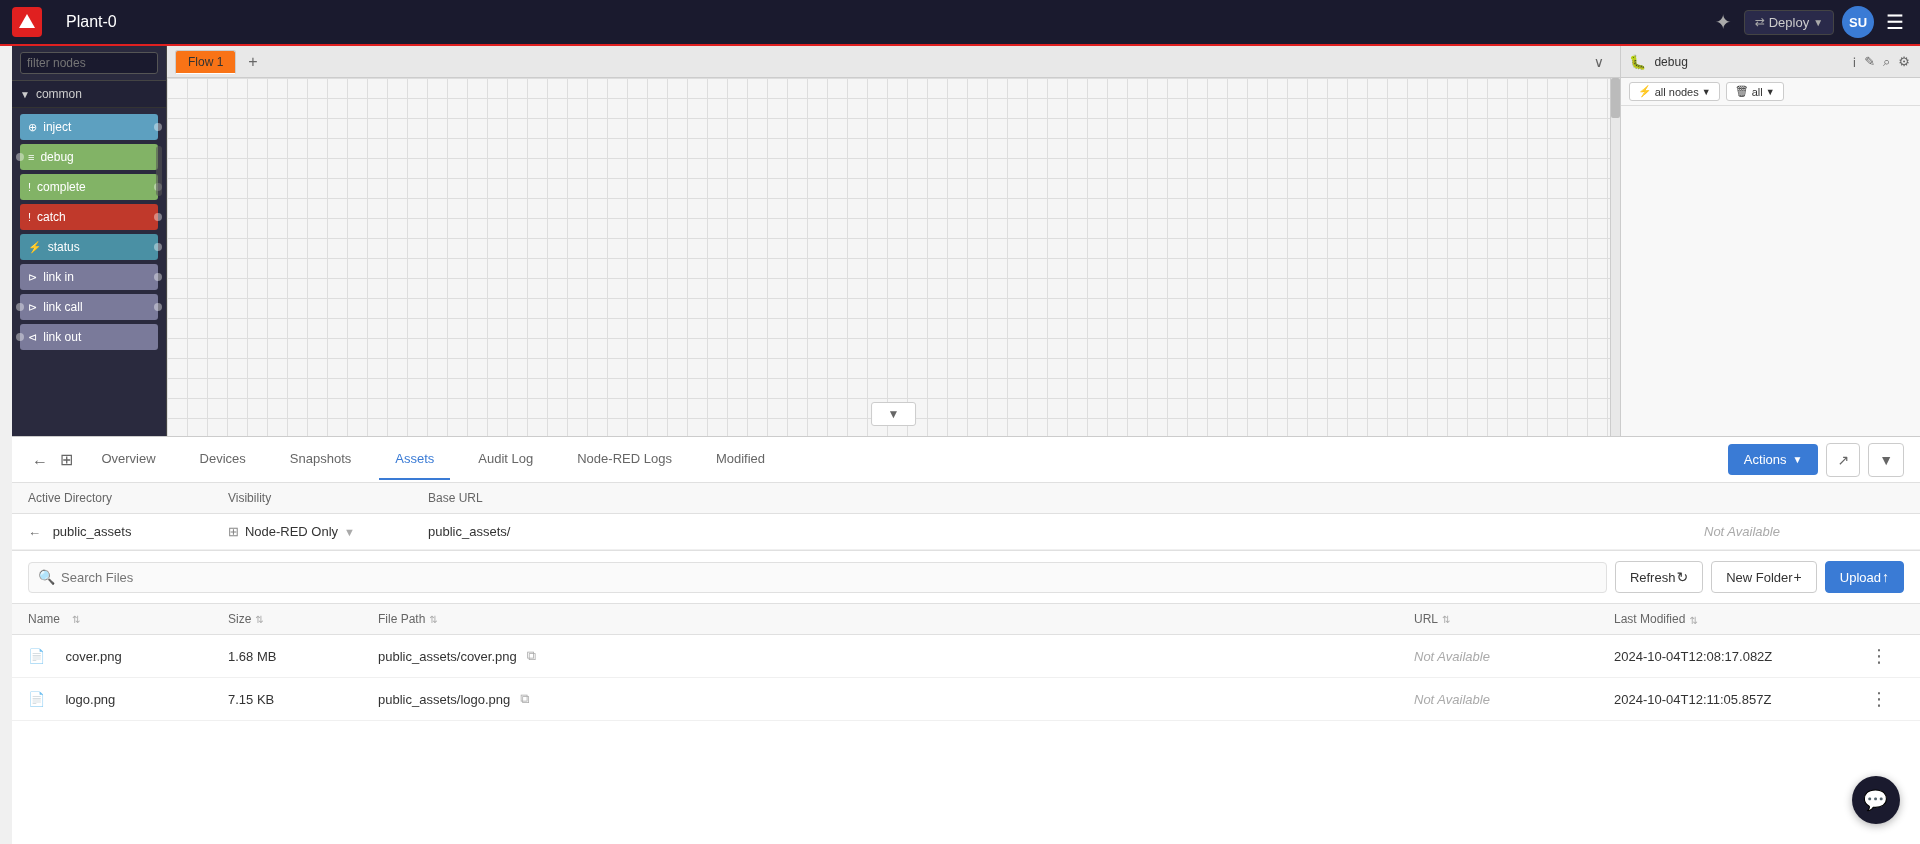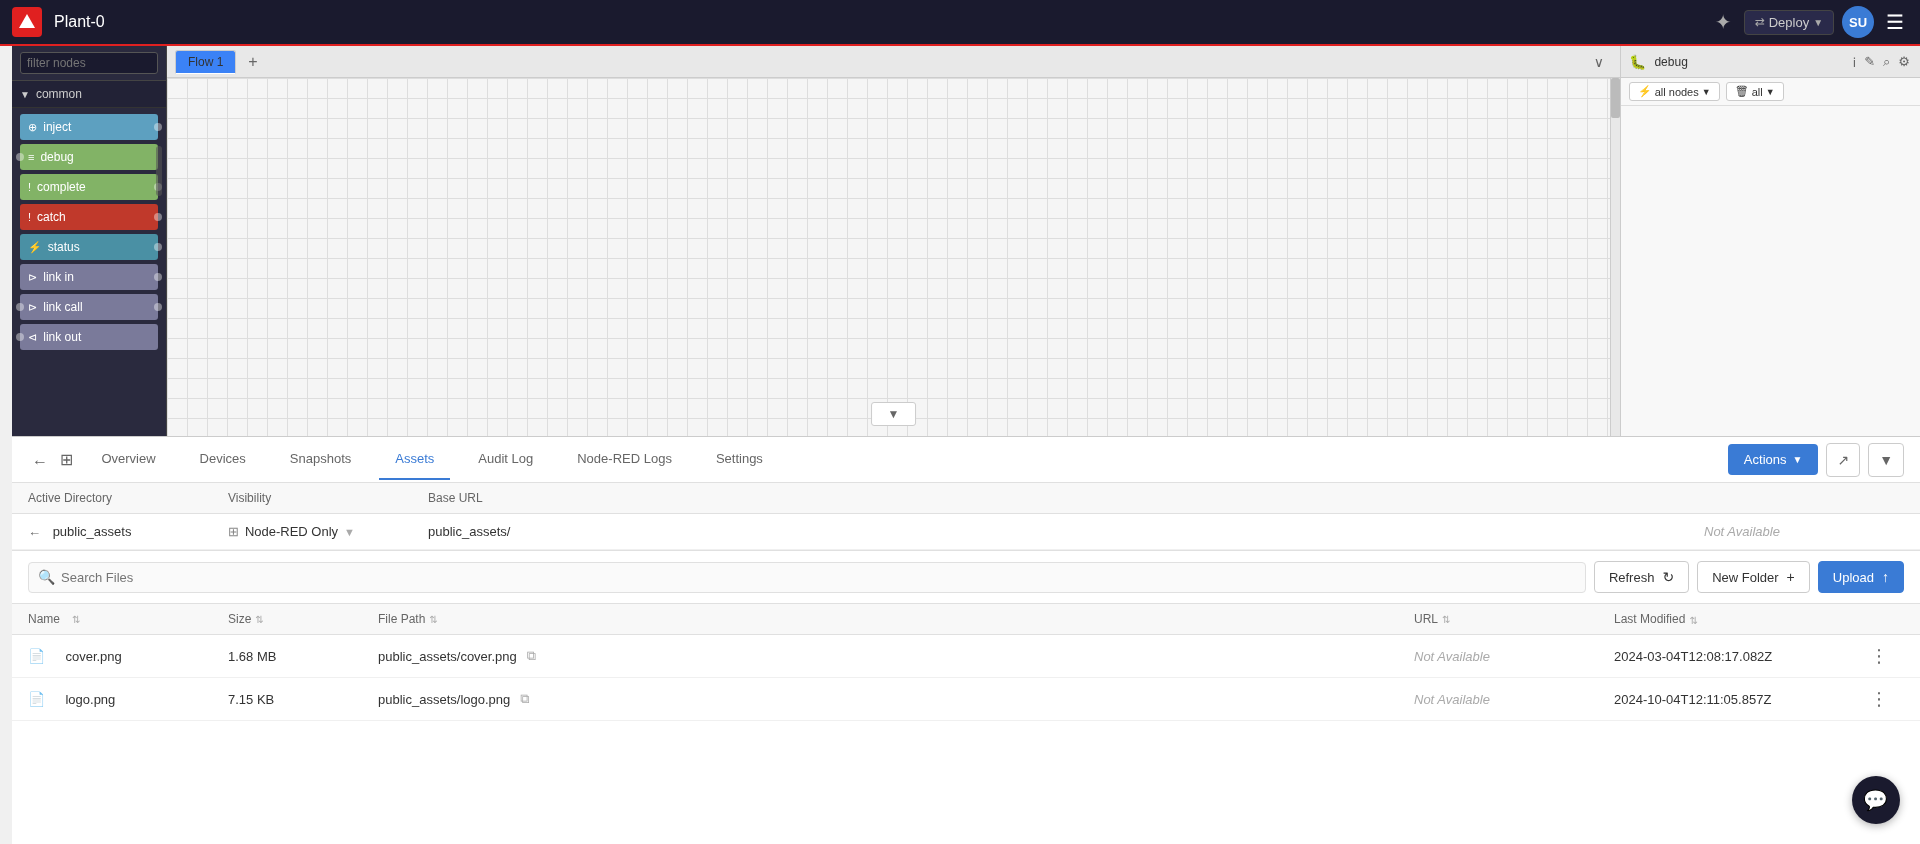--- a/index.html
+++ b/index.html
@@ -5,21 +5,21 @@
     * { box-sizing: border-box; margin: 0; padding: 0; font-family: -apple-system, BlinkMacSystemFont, 'Segoe UI', sans-serif; }
     body { width: 1920px; height: 844px; overflow: hidden; background: #f0f0f0; }
 
     
     .top-nav {
       height: 46px;
       background: #1a1a2e;
       display: flex;
       align-items: center;
       padding: 0 12px;
-      gap: 12px;
+      gap: 24px;
       border-bottom: 2px solid #e02020;
       position: relative;
       z-index: 100;
     }
     .logo-icon {
       width: 30px; height: 30px;
       background: #e02020;
       border-radius: 4px;
       display: flex; align-items: center; justify-content: center;
       color: white; font-weight: bold; font-size: 16px;
@@ -175,21 +175,21 @@
     .flow-tab {
       padding: 4px 12px;
       background: #f0f0f0;
       border: 1px solid #ccc;
       border-bottom: none;
       border-radius: 3px 3px 0 0;
       font-size: 12px;
       color: #333;
       cursor: pointer;
     }
-    .flow-tab.active { background: #3b82f6; border-bottom: 1px solid white; margin-bottom: -1px; }
+    .flow-tab.active { background: #f97316; border-bottom: 1px solid white; margin-bottom: -1px; }
     .flow-tab-add {
       color: #666;
       cursor: pointer;
       padding: 4px 8px;
       font-size: 16px;
     }
     .flow-tab-collapse {
       color: #666;
       cursor: pointer;
       padding: 4px 8px;
@@ -394,21 +394,21 @@
       border: 1px solid #e0e0e0;
       border-radius: 4px;
       font-size: 13px;
       outline: none;
       color: #333;
       background: #fafafa;
     }
     .toolbar-btn {
       display: flex;
       align-items: center;
-      gap: 8px;
+      gap: 1px;
       padding: 7px 14px;
       border: 1px solid #ccc;
       border-radius: 4px;
       background: white;
       cursor: pointer;
       font-size: 13px;
       color: #333;
       white-space: nowrap;
     }
     .upload-btn {
@@ -618,21 +618,21 @@
         <div class="sub-nav-tab active">
           <span>Assets</span>
         </div>
         <div class="sub-nav-tab">
           <span>Audit Log</span>
         </div>
         <div class="sub-nav-tab">
           <span>Node-RED Logs</span>
         </div>
         <div class="sub-nav-tab">
-          <span>Settings</span>
+          <span>Modified</span>
         </div>
       </div>
       <div class="sub-nav-actions">
         <button class="actions-btn">
           <span>Actions</span>
           <span class="arrow">▼</span>
         </button>
         <button class="sub-nav-ext-btn">↗</button>
         <button class="sub-nav-ext-btn">▼</button>
       </div>
@@ -710,21 +710,21 @@
             <div class="col-name">
               <span class="file-icon">📄</span>
               <span>cover.png</span>
             </div>
             <div class="col-size">1.68 MB</div>
             <div class="col-filepath" style="display:flex; align-items:center;">
               <span>public_assets/cover.png</span>
               <span class="copy-icon">⧉</span>
             </div>
             <div class="col-url not-available">Not Available</div>
-            <div class="col-modified">2024-03-04T12:08:17.082Z</div>
+            <div class="col-modified">2024-10-04T12:08:17.082Z</div>
             <div class="col-actions">
               <span class="row-menu-btn">⋮</span>
             </div>
           </div>
 
           <div class="files-table-row">
             <div class="col-name">
               <span class="file-icon">📄</span>
               <span>logo.png</span>
             </div>

